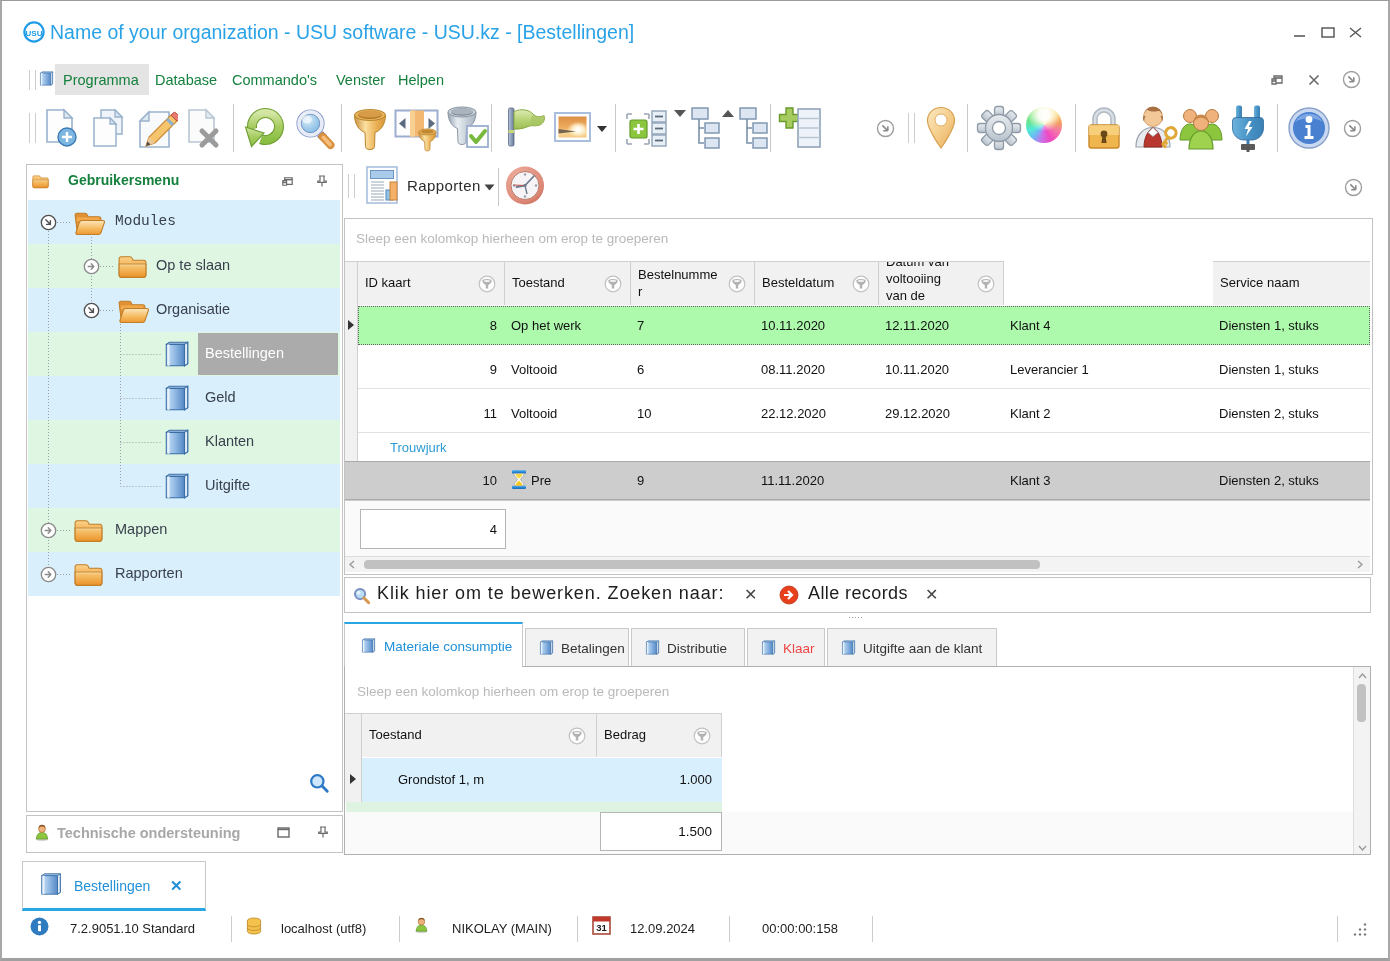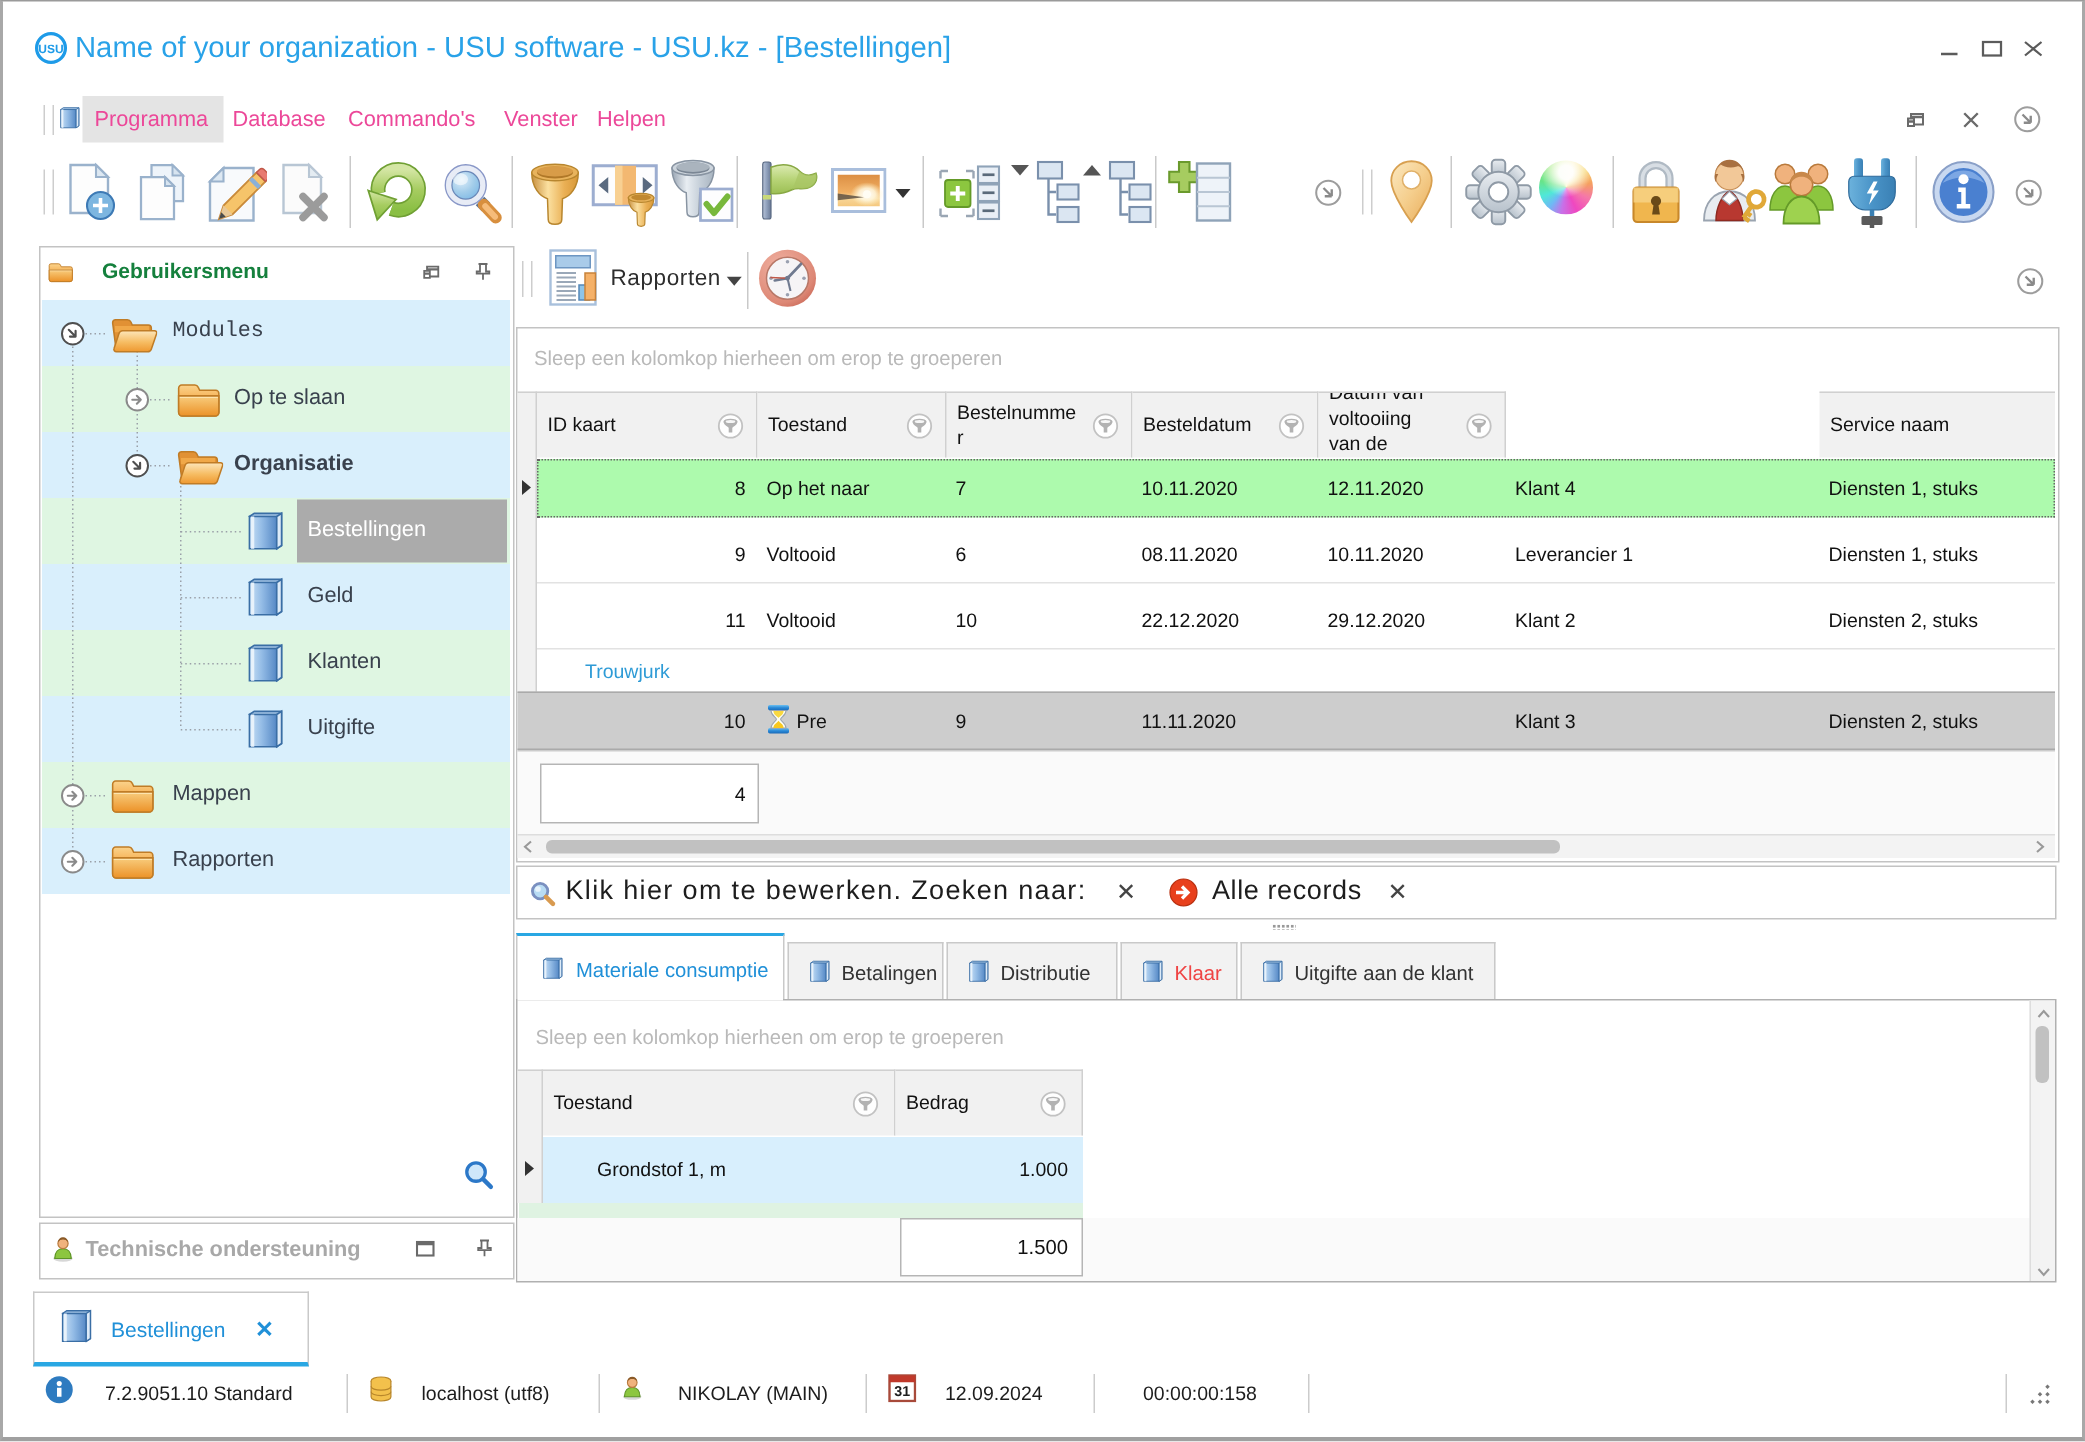--- a/index.html
+++ b/index.html
@@ -2,21 +2,21 @@
 <html><head>
 <meta charset="utf-8">
 <style>
 html,body{margin:0;padding:0;}
 body{font-family:"Liberation Sans",sans-serif;background:#fff;width:1390px;height:961px;overflow:hidden;}
 #win{position:relative;width:1390px;height:961px;background:#fff;box-sizing:border-box;}
 .abs{position:absolute;}
 .ic{position:absolute;}
 .sep{position:absolute;width:1px;background:#c9c9c9;}
 .handle{position:absolute;width:5px;border-left:1px solid #cdcdcd;border-right:1px solid #cdcdcd;}
-.menuitem{position:absolute;font-size:14.5px;color:#ec4899;top:69px;line-height:22px;}
+.menuitem{position:absolute;font-size:14.5px;color:#15803d;top:69px;line-height:22px;}
 .treerow{position:absolute;left:28px;width:312px;height:44px;}
 .blue{background:#d9effc;}
 .green{background:#dff6e2;}
 .treelabel{position:absolute;font-size:14.5px;color:#39414d;top:13px;}
 .hdrcell{position:absolute;box-sizing:border-box;border-right:1px solid #d0d0d0;height:44px;background:#f1f1f1;font-size:13px;color:#111;}
 .hdrtext{position:absolute;left:7px;top:13px;}
 .cell{position:absolute;font-size:13px;color:#111;}
 .statustext{position:absolute;font-size:13px;color:#1d1d1d;top:921px;}
 .ssep{position:absolute;top:916px;width:1px;height:26px;background:#ccc;}
 </style>
@@ -458,21 +458,21 @@
       <use href="#folder-closed"></use>
     </svg>
 <div class="treelabel" style="left:156px;top:257px;">Op te slaan</div>
 
 <svg class="ic" style="left:83px;top:302px" width="17" height="17">
       <use href="#circ-se"></use>
     </svg>
 <svg class="ic" style="left:116px;top:296px" width="33" height="29" viewBox="0 0 32 28">
       <use href="#folder-open"></use>
     </svg>
-<div class="treelabel" style="left:156px;top:301px;font-weight:bold;">Organisatie</div>
+<div class="treelabel" style="left:156px;top:301px;">Organisatie</div>
 
 <div class="abs" style="left:198px;top:333px;width:140px;height:42px;background:#ababab;"></div>
 <svg class="ic" style="left:162px;top:339px" width="30" height="30" viewBox="0 0 28 28">
       <use href="#book"></use>
     </svg>
 <div class="treelabel" style="left:205px;top:345px;color:#fff;">Bestellingen</div>
 
 <svg class="ic" style="left:162px;top:383px" width="30" height="30" viewBox="0 0 28 28">
       <use href="#book"></use>
     </svg>
@@ -598,21 +598,21 @@
       <span class="hdrtext">Service naam</span>
     </div>
 
 <div class="abs" style="left:345px;top:306px;width:13px;height:194px;background:#f1f1f1;border-right:1px solid #d0d0d0;box-sizing:border-box;"></div>
 
 <div class="abs" style="left:358px;top:306px;width:1012px;height:39px;background:#adfaad;outline:1px dotted #666;outline-offset:-1px;"></div>
 <svg class="ic" style="left:347px;top:319px" width="8" height="12" viewBox="0 0 8 12">
       <path d="M1 1 l6 5 -6 5 z" fill="#333"></path>
     </svg>
 <div class="cell" style="left:358px;top:318px;width:139px;text-align:right;">8</div>
-<div class="cell" style="left:511px;top:318px;">Op het naar</div>
+<div class="cell" style="left:511px;top:318px;">Op het werk</div>
 <div class="cell" style="left:637px;top:318px;">7</div>
 <div class="cell" style="left:761px;top:318px;">10.11.2020</div>
 <div class="cell" style="left:885px;top:318px;">12.11.2020</div>
 <div class="cell" style="left:1010px;top:318px;">Klant 4</div>
 <div class="cell" style="left:1219px;top:318px;">Diensten 1, stuks</div>
 
 <div class="abs" style="left:358px;top:345px;width:1012px;height:44px;border-bottom:1px solid #e2e2e2;box-sizing:border-box;"></div>
 <div class="cell" style="left:358px;top:362px;width:139px;text-align:right;">9</div>
 <div class="cell" style="left:511px;top:362px;">Voltooid</div>
 <div class="cell" style="left:637px;top:362px;">6</div>

